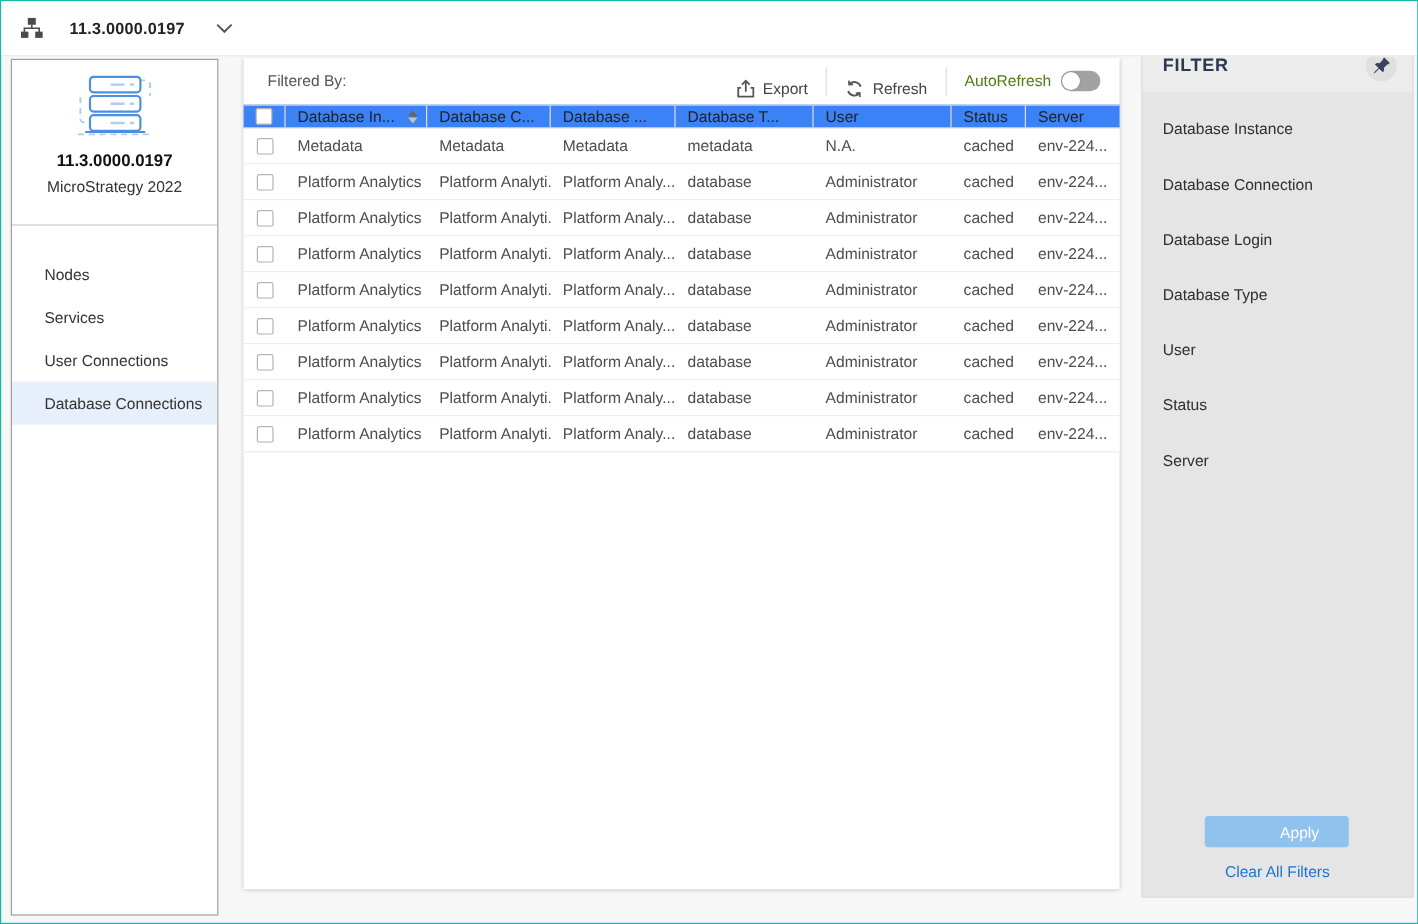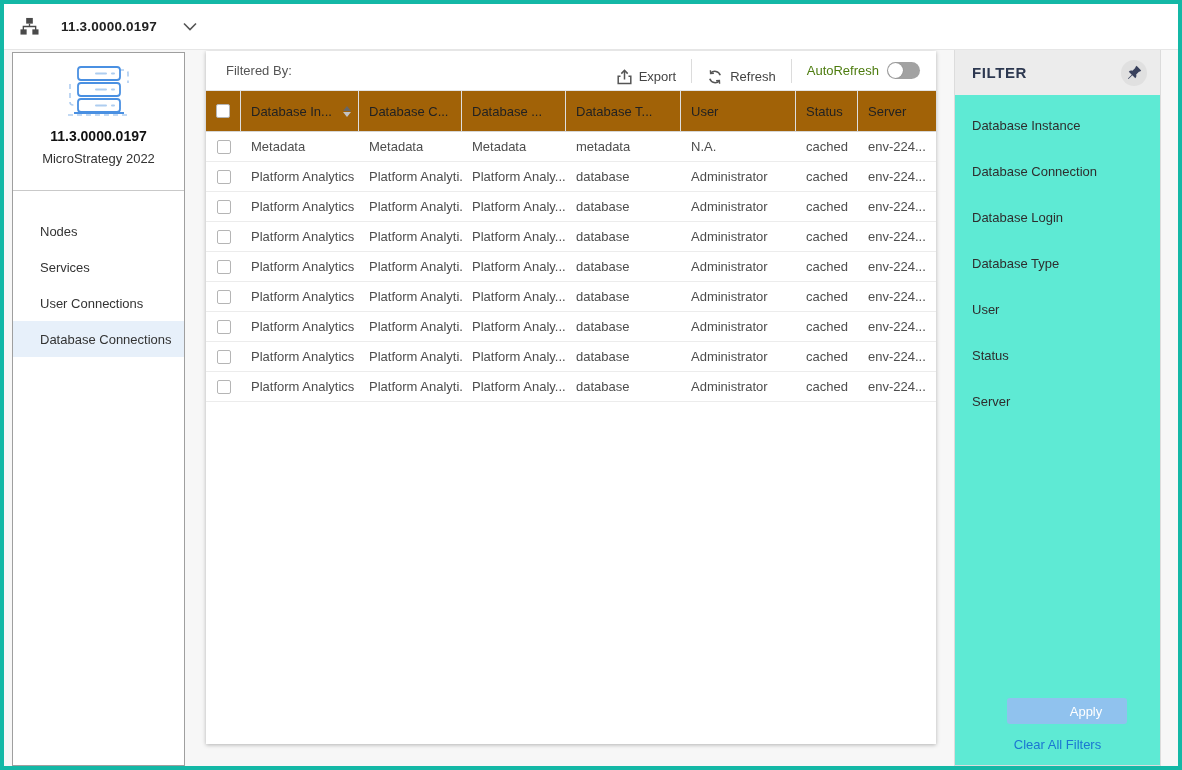--- a/index.html
+++ b/index.html
@@ -1,18 +1,18 @@
 <!DOCTYPE html>
 <html><head>
 <meta charset="utf-8">
 <style>
   * { margin:0; padding:0; box-sizing:border-box; }
   html,body { background:#fff; }
   body { font-family:"Liberation Sans", sans-serif; font-size:13px; color:#333; }
-  .app { position:relative; width:1182px; height:770px; background:#f7f7f7; border:4px solid #14b8a6; overflow:hidden; }
+  .app { position:relative; width:1182px; height:770px; background:#f7f7f7; border:1px solid #14b8a6; overflow:hidden; }
 
   
   .topbar { position:absolute; top:0; left:0; right:0; height:46px; background:#fff; border-bottom:1px solid #e6e6e6; display:flex; align-items:center; padding-left:16px; z-index:5; }
   .topbar .env-name { margin-left:22px; font-size:13.5px; font-weight:700; color:#222; letter-spacing:.2px; }
   .topbar .chev { margin-left:26px; display:flex; align-items:center; }
 
   
   .sidebar { position:absolute; left:8px; top:48px; width:173px; height:714px; background:#fff; border:1px solid #9f9f9f; }
   .version-card { height:138px; border-bottom:1px solid #c9c9c9; text-align:center; padding-top:9px; }
   .version-card .ver { font-size:14px; font-weight:700; color:#111; margin-top:4px; }
@@ -25,37 +25,37 @@
   .table-panel { position:absolute; left:202px; top:47px; width:730px; height:693px; background:#fff; box-shadow:0 1px 4px rgba(0,0,0,.28); }
   .toolbar { height:39px; display:flex; align-items:center; padding:0 2px 0 20px; }
   .filtered-by { color:#555; }
   .toolbar .spacer { flex:1; }
   .tool-btn { display:flex; align-items:center; gap:7px; color:#444; padding:0 15px; height:26px; cursor:pointer; white-space:nowrap;margin-top:12px; }
   .vsep { width:1px; height:24px; background:#dcdcdc; }
   .autorefresh { display:flex; align-items:center; gap:8px; padding:0 14px 0 15px; white-space:nowrap; color:#4d7c0f; }
   .toggle { position:relative; width:33px; height:17px; border-radius:9px; background:#a2a2a2; cursor:pointer; }
   .toggle .knob { position:absolute; left:1px; top:1px; width:15px; height:15px; border-radius:50%; background:#fff; box-shadow:0 0 1px rgba(0,0,0,.4); }
 
-  .thead { display:flex; height:42px; background:#a16207; border-top:1px solid #e4e4e4; border-bottom:1px solid #d6d6d6; }
+  .thead { display:flex; height:20px; background:#3b82f6; border-top:1px solid #e4e4e4; border-bottom:1px solid #d6d6d6; }
   .th { display:flex; align-items:center; padding-left:10px; color:#222; white-space:nowrap; overflow:hidden; border-right:1px solid #dedede; }
   .th:last-child { border-right:none; }
   .sorter { margin-left:auto; margin-right:7px; display:flex; flex-direction:column; gap:1px; }
   .sorter .tri-up { width:0; height:0; border-left:4px solid transparent; border-right:4px solid transparent; border-bottom:5px solid #666; }
   .sorter .tri-down { width:0; height:0; border-left:4px solid transparent; border-right:4px solid transparent; border-top:5px solid #c2c2c2; }
 
   .row { display:flex; height:30px; align-items:center; border-bottom:1px solid #ececec; background:#fff; }
   .cell { padding-left:10px; color:#4d4d4d; white-space:nowrap; overflow:hidden; }
   .col-check { width:35px; display:flex; align-items:center; justify-content:center; padding:0; }
   .col-0 { width:118px; } .col-1 { width:103px; } .col-2 { width:104px; }
   .col-3 { width:115px; } .col-4 { width:115px; } .col-5 { width:62px; }
   .col-6 { flex:1; }
   .checkbox { width:14px; height:14px; border:1px solid #b5b5b5; border-radius:2px; background:#fff; cursor:pointer; }
 
   
-  .filter-panel { position:absolute; left:950px; top:45px; width:207px; height:717px; background:#5eead4; border:1px solid #dcdcdc; }
+  .filter-panel { position:absolute; left:950px; top:30px; width:227px; height:717px; background:#e5e5e5; border:1px solid #dcdcdc; }
   .filter-header { height:45px; background:#ececec; display:flex; align-items:center; padding:0 13px 0 17px; }
   .filter-title { flex:1; font-size:15px; font-weight:700; color:#2d3850; letter-spacing:.6px; }
   .pin-btn { width:26px; height:26px; border-radius:50%; background:#e0e0e0; display:flex; align-items:center; justify-content:center; cursor:pointer; }
   .filter-items { margin-top:7px; }
   .filter-item { height:46px; display:flex; align-items:center; padding-left:17px; color:#2e2e2e; cursor:pointer; }
   .apply-btn { position:absolute; bottom:41px; left:52px; width:120px; height:26px; background:#90c2ee; border:none; border-radius:3px; color:#fff; font-size:13px; font-family:inherit; cursor:pointer;padding-left:38px; }
   .clear-link { position:absolute; bottom:13px; width:100%; text-align:center; color:#1b76d2; cursor:pointer; }
 
   svg { display:block; }
 </style>

